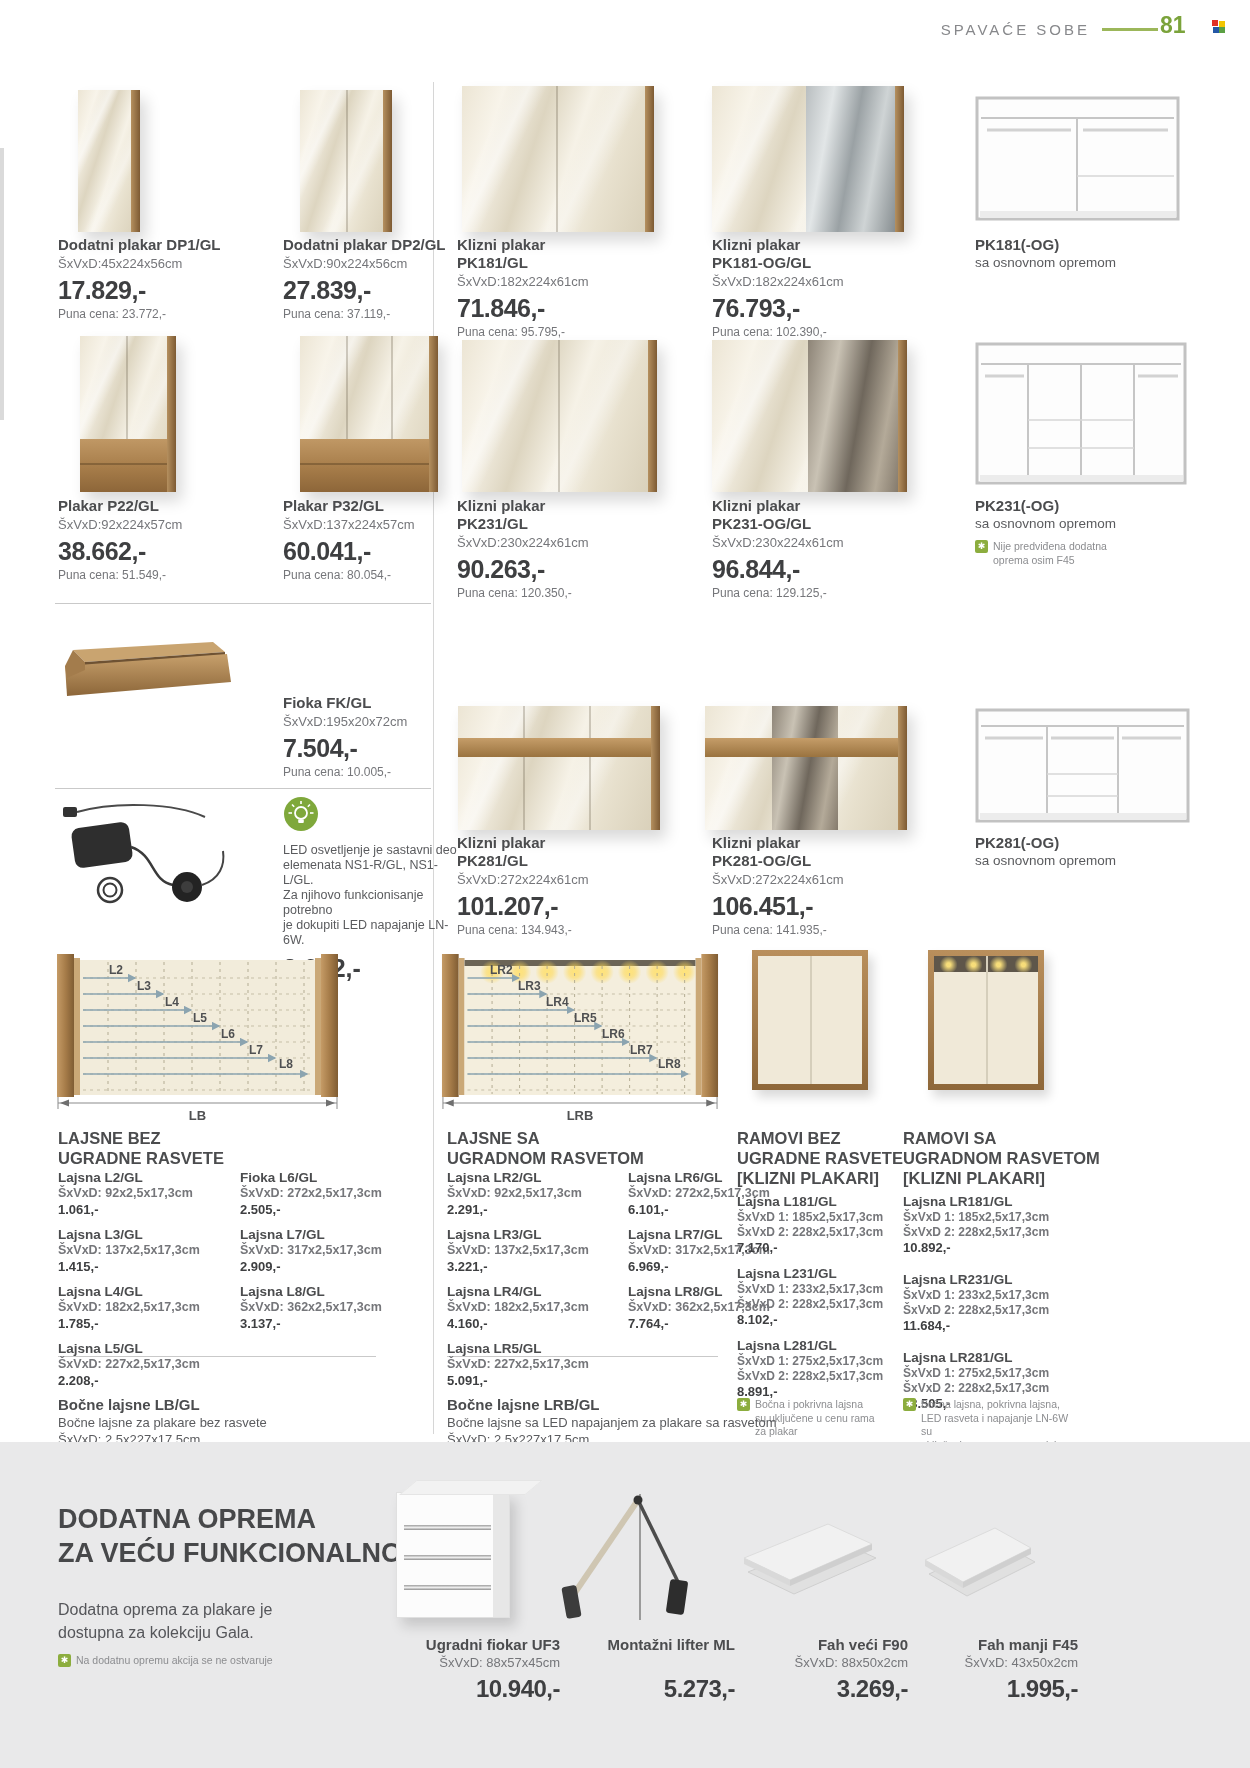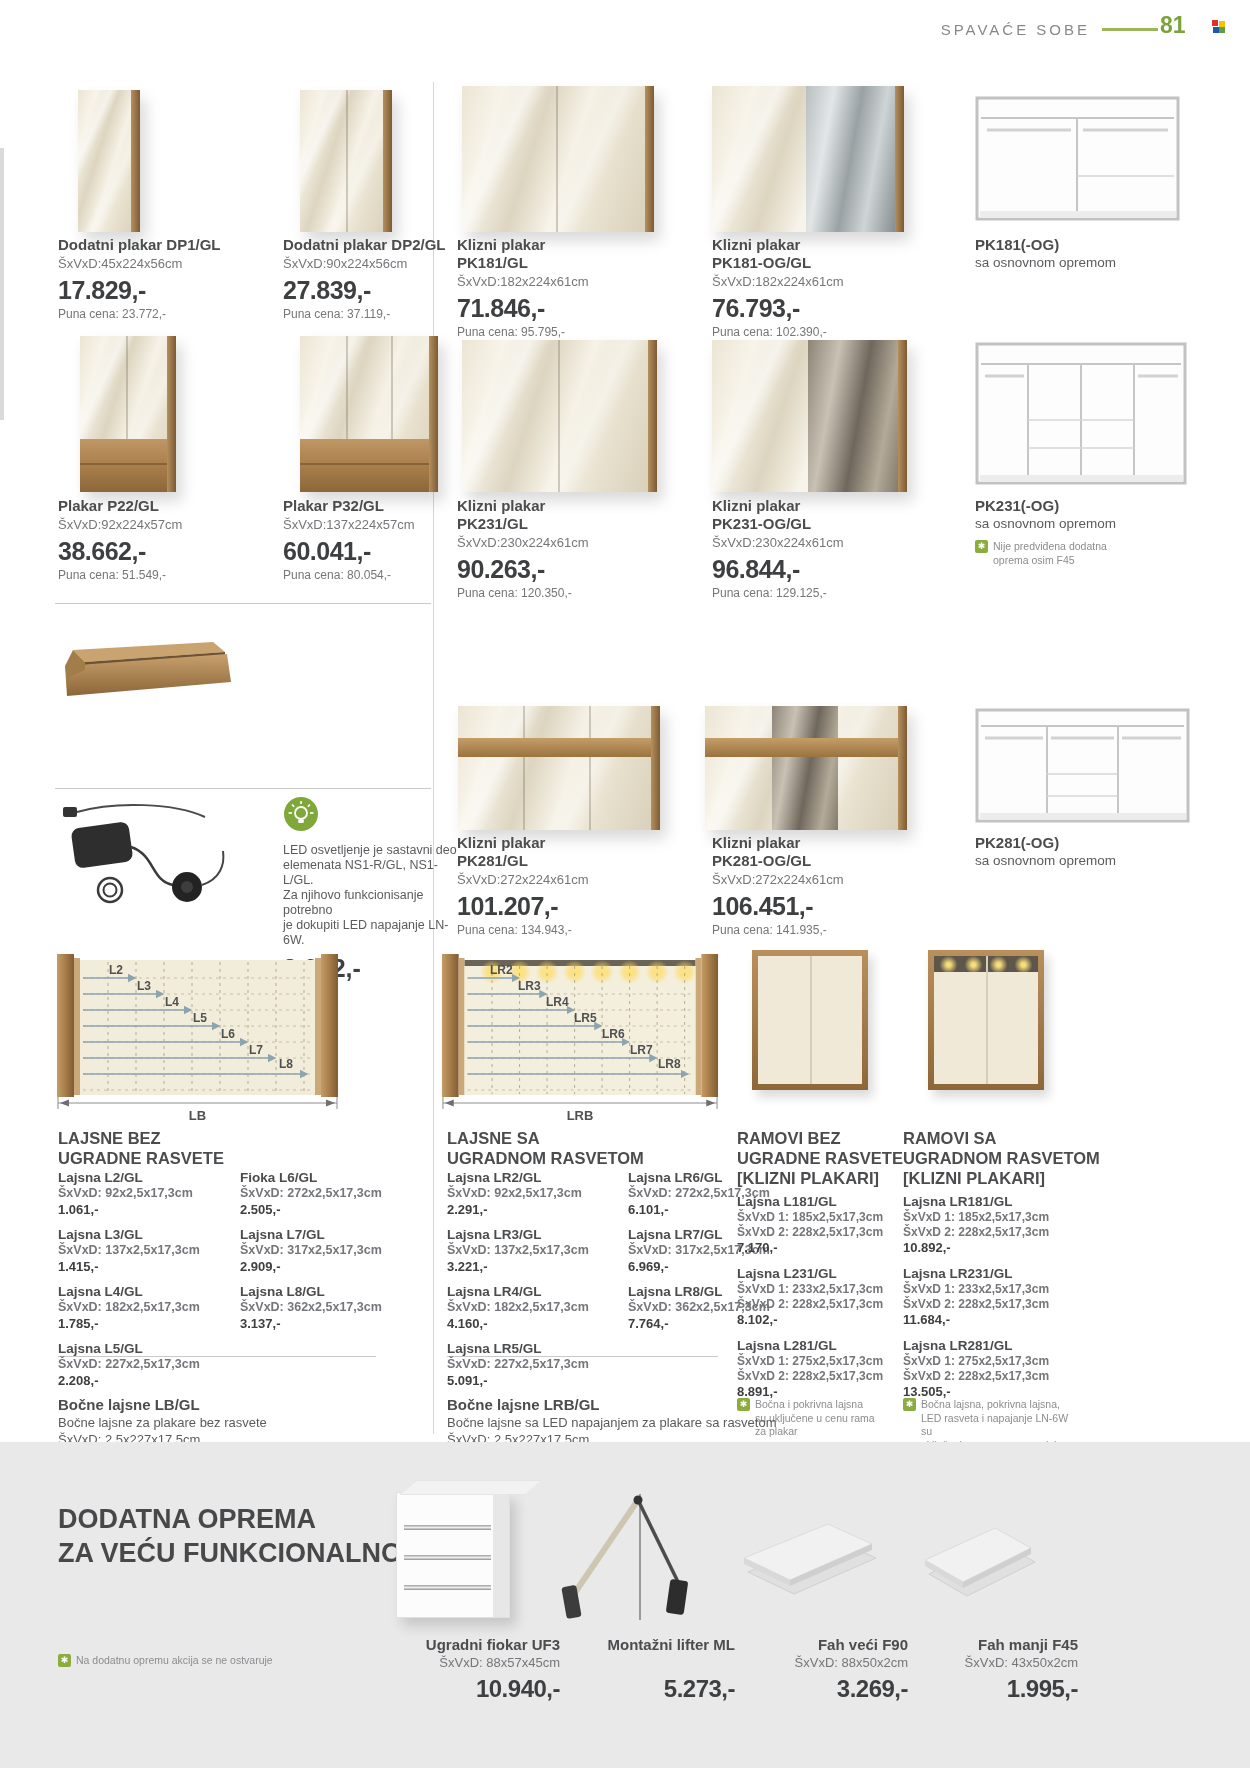--- a/index.html
+++ b/index.html
@@ -273,20 +273,26 @@
   </div>
 
   <div class="abs" style="left:55px;top:616px;width:185px;height:88px">
     <svg width="185" height="88" viewBox="0 0 185 88">
       <polygon points="18,34 158,26 170,36 30,46" fill="#c9a470"></polygon>
       <polygon points="30,46 170,36 170,44 30,54" fill="#6e5233"></polygon>
       <polygon points="10,50 172,38 176,66 12,80" fill="url(#woodh)"></polygon>
       <polygon points="10,50 18,34 30,46 30,54 12,62" fill="#a37c4c"></polygon>
     </svg>
   </div>
+  <div class="card" style="left:283px;top:694px">
+    <div class="pname">Fioka FK/GL</div>
+    <div class="pdims">ŠxVxD:195x20x72cm</div>
+    <div class="pprice">7.504,-</div>
+    <div class="pold">Puna cena: 10.005,-</div>
+  </div>
 
   <div class="abs" style="left:55px;top:795px;width:185px;height:118px">
     <svg width="185" height="118" viewBox="0 0 185 118">
       <rect x="8" y="12" width="14" height="10" rx="2" fill="#333"></rect>
       <path d="M22 17 C60 6, 120 8, 150 22" stroke="#4a4a4a" fill="none" stroke-width="2"></path>
       <rect x="18" y="30" width="58" height="40" rx="8" fill="#2e2e2e" transform="rotate(-8 47 50)"></rect>
       <path d="M76 52 C100 60, 96 86, 118 90" stroke="#3a3a3a" fill="none" stroke-width="2.5"></path>
       <circle cx="55" cy="95" r="12" fill="none" stroke="#3a3a3a" stroke-width="2.5"></circle>
       <circle cx="55" cy="95" r="6.5" fill="none" stroke="#3a3a3a" stroke-width="2"></circle>
       <circle cx="132" cy="92" r="15" fill="#232323"></circle>
@@ -597,21 +603,21 @@
       <div class="ldims">ŠxVxD 2: 228x2,5x17,3cm</div>
       <div class="lprice">8.102,-</div>
     </div>
     <div class="ritem">
       <div class="lname">Lajsna L281/GL</div>
       <div class="ldims">ŠxVxD 1: 275x2,5x17,3cm</div>
       <div class="ldims">ŠxVxD 2: 228x2,5x17,3cm</div>
       <div class="lprice">8.891,-</div>
     </div>
   </div>
-  <div class="lcol" style="left:903px;top:1194px;width:160px;gap:10px">
+  <div class="lcol" style="left:903px;top:1194px;width:160px;gap:16px">
     <div class="ritem">
       <div class="lname">Lajsna LR181/GL</div>
       <div class="ldims">ŠxVxD 1: 185x2,5x17,3cm</div>
       <div class="ldims">ŠxVxD 2: 228x2,5x17,3cm</div>
       <div class="lprice">10.892,-</div>
     </div>
     <div class="ritem">
       <div class="lname">Lajsna LR231/GL</div>
       <div class="ldims">ŠxVxD 1: 233x2,5x17,3cm</div>
       <div class="ldims">ŠxVxD 2: 228x2,5x17,3cm</div>
@@ -653,20 +659,24 @@
     <div class="bdesc">Bočne lajsne sa LED napajanjem za plakare sa rasvetom</div>
     <div class="bdesc">ŠxVxD: 2,5x227x17,5cm</div>
     <div class="lprice">5.240,-</div>
   </div>
 
   <div class="graysec"></div>
 
   <div class="btitle">
     <span>DODATNA OPREMA</span><br>
     <span>ZA VEĆU FUNKCIONALNOST</span>
+  </div>
+  <div class="bdesctxt">
+    <span>Dodatna oprema za plakare je</span><br>
+    <span>dostupna za kolekciju Gala.</span>
   </div>
   <div class="bnote">
     <span class="note-ico">✱</span>
     <span>Na dodatnu opremu akcija se ne ostvaruje</span>
   </div>
 
   <div class="uf3">
     <span class="uf3h" style="top:26%"></span>
     <span class="uf3h" style="top:50%"></span>
     <span class="uf3h" style="top:74%"></span>

